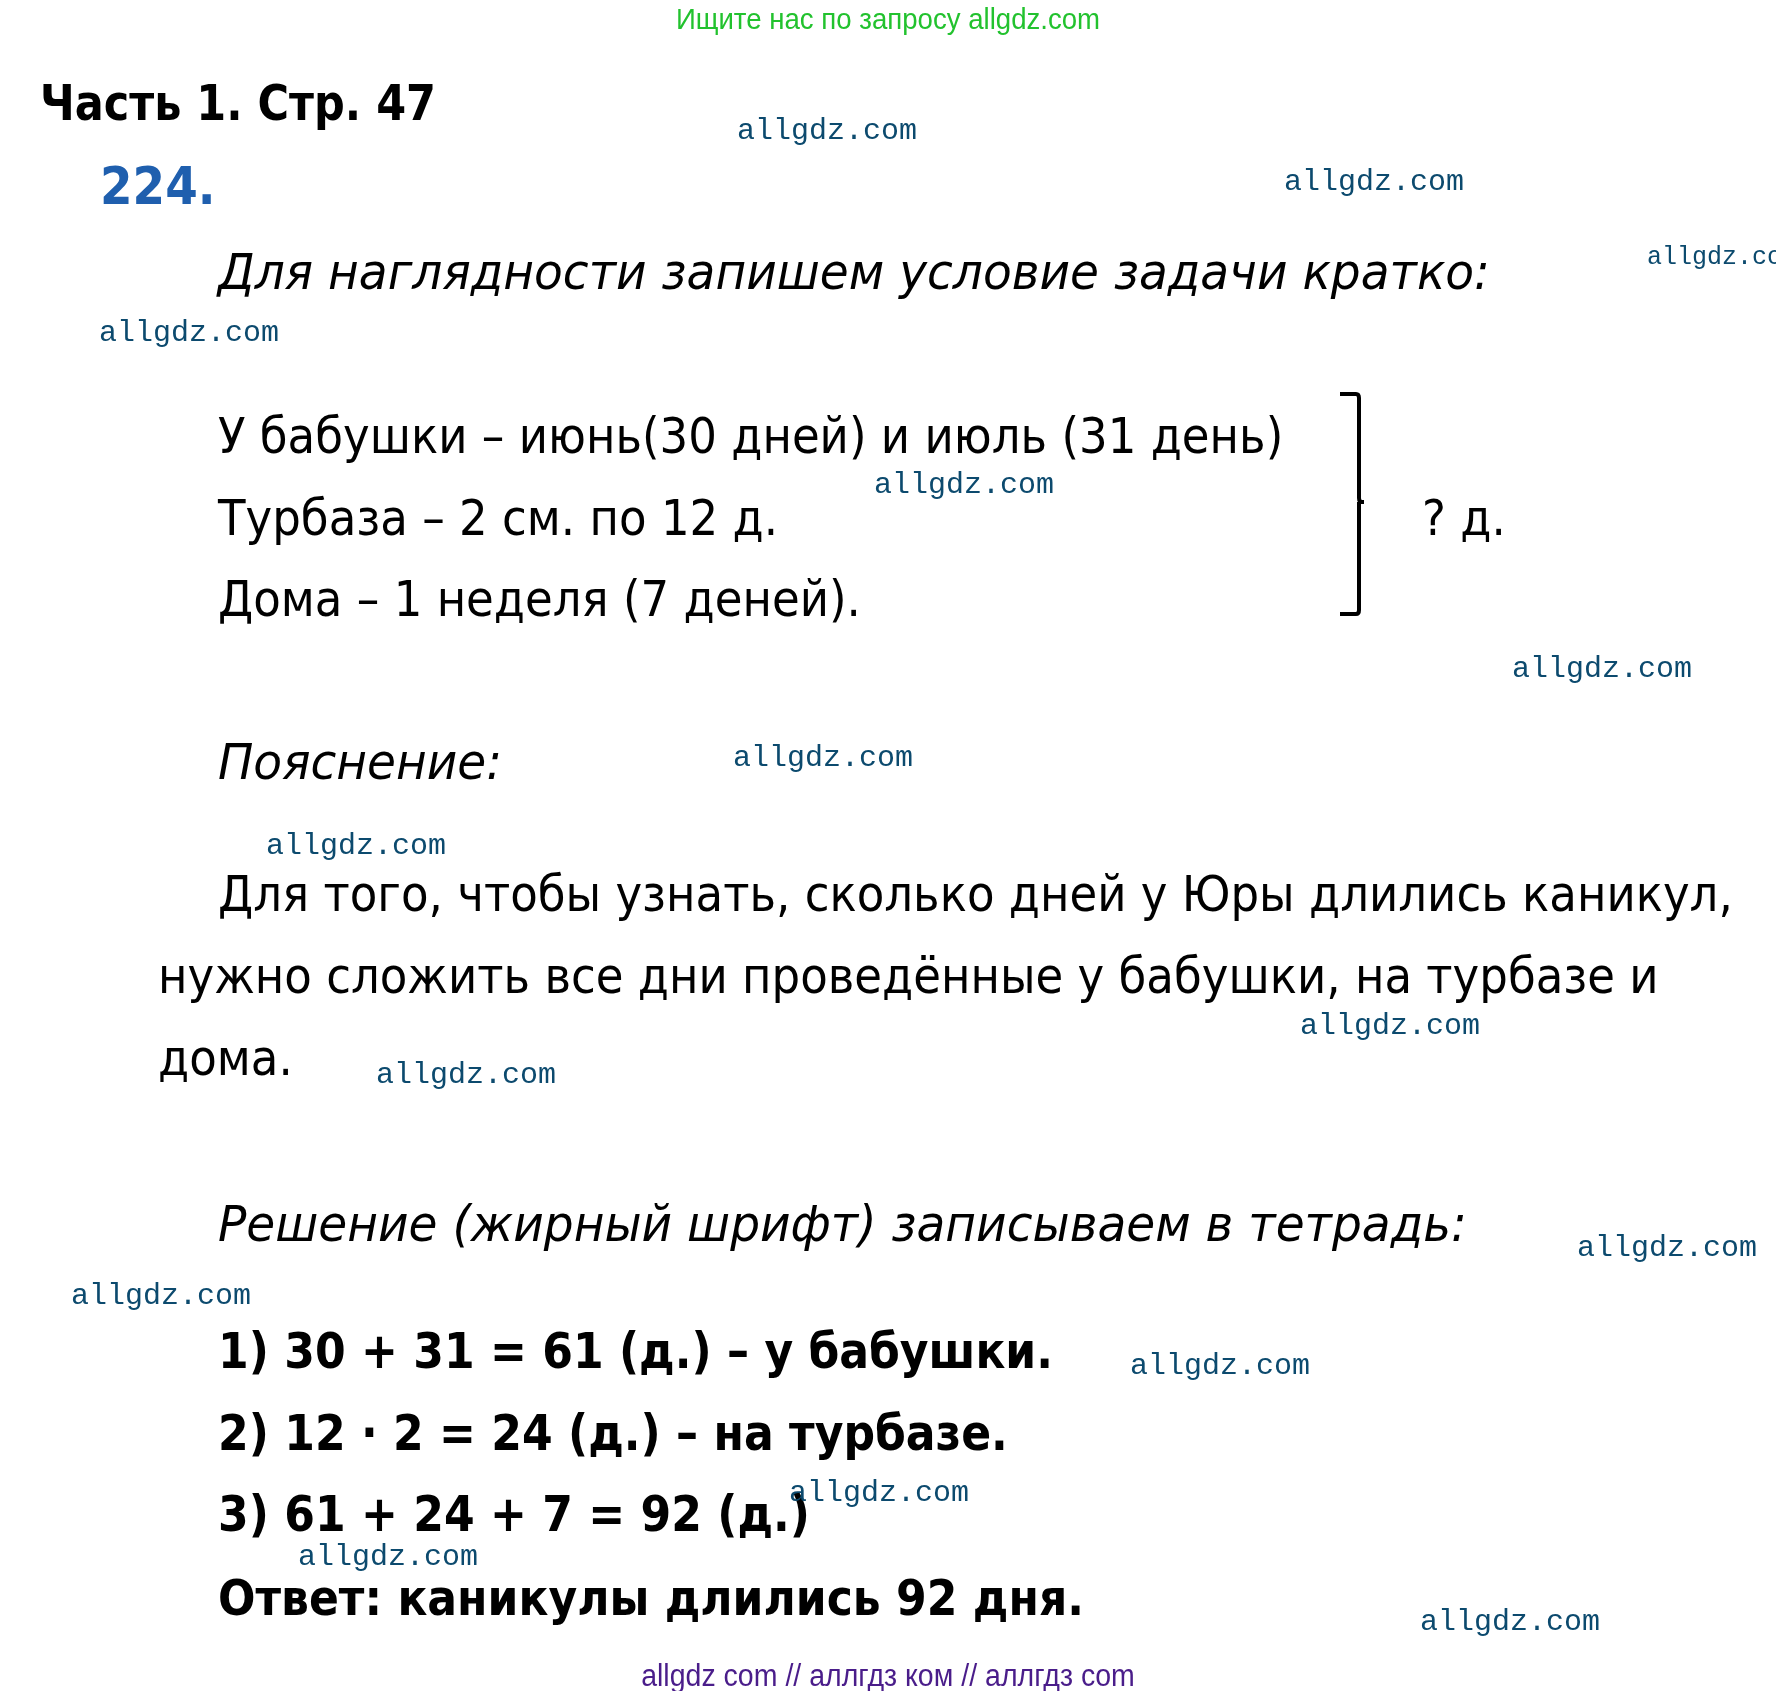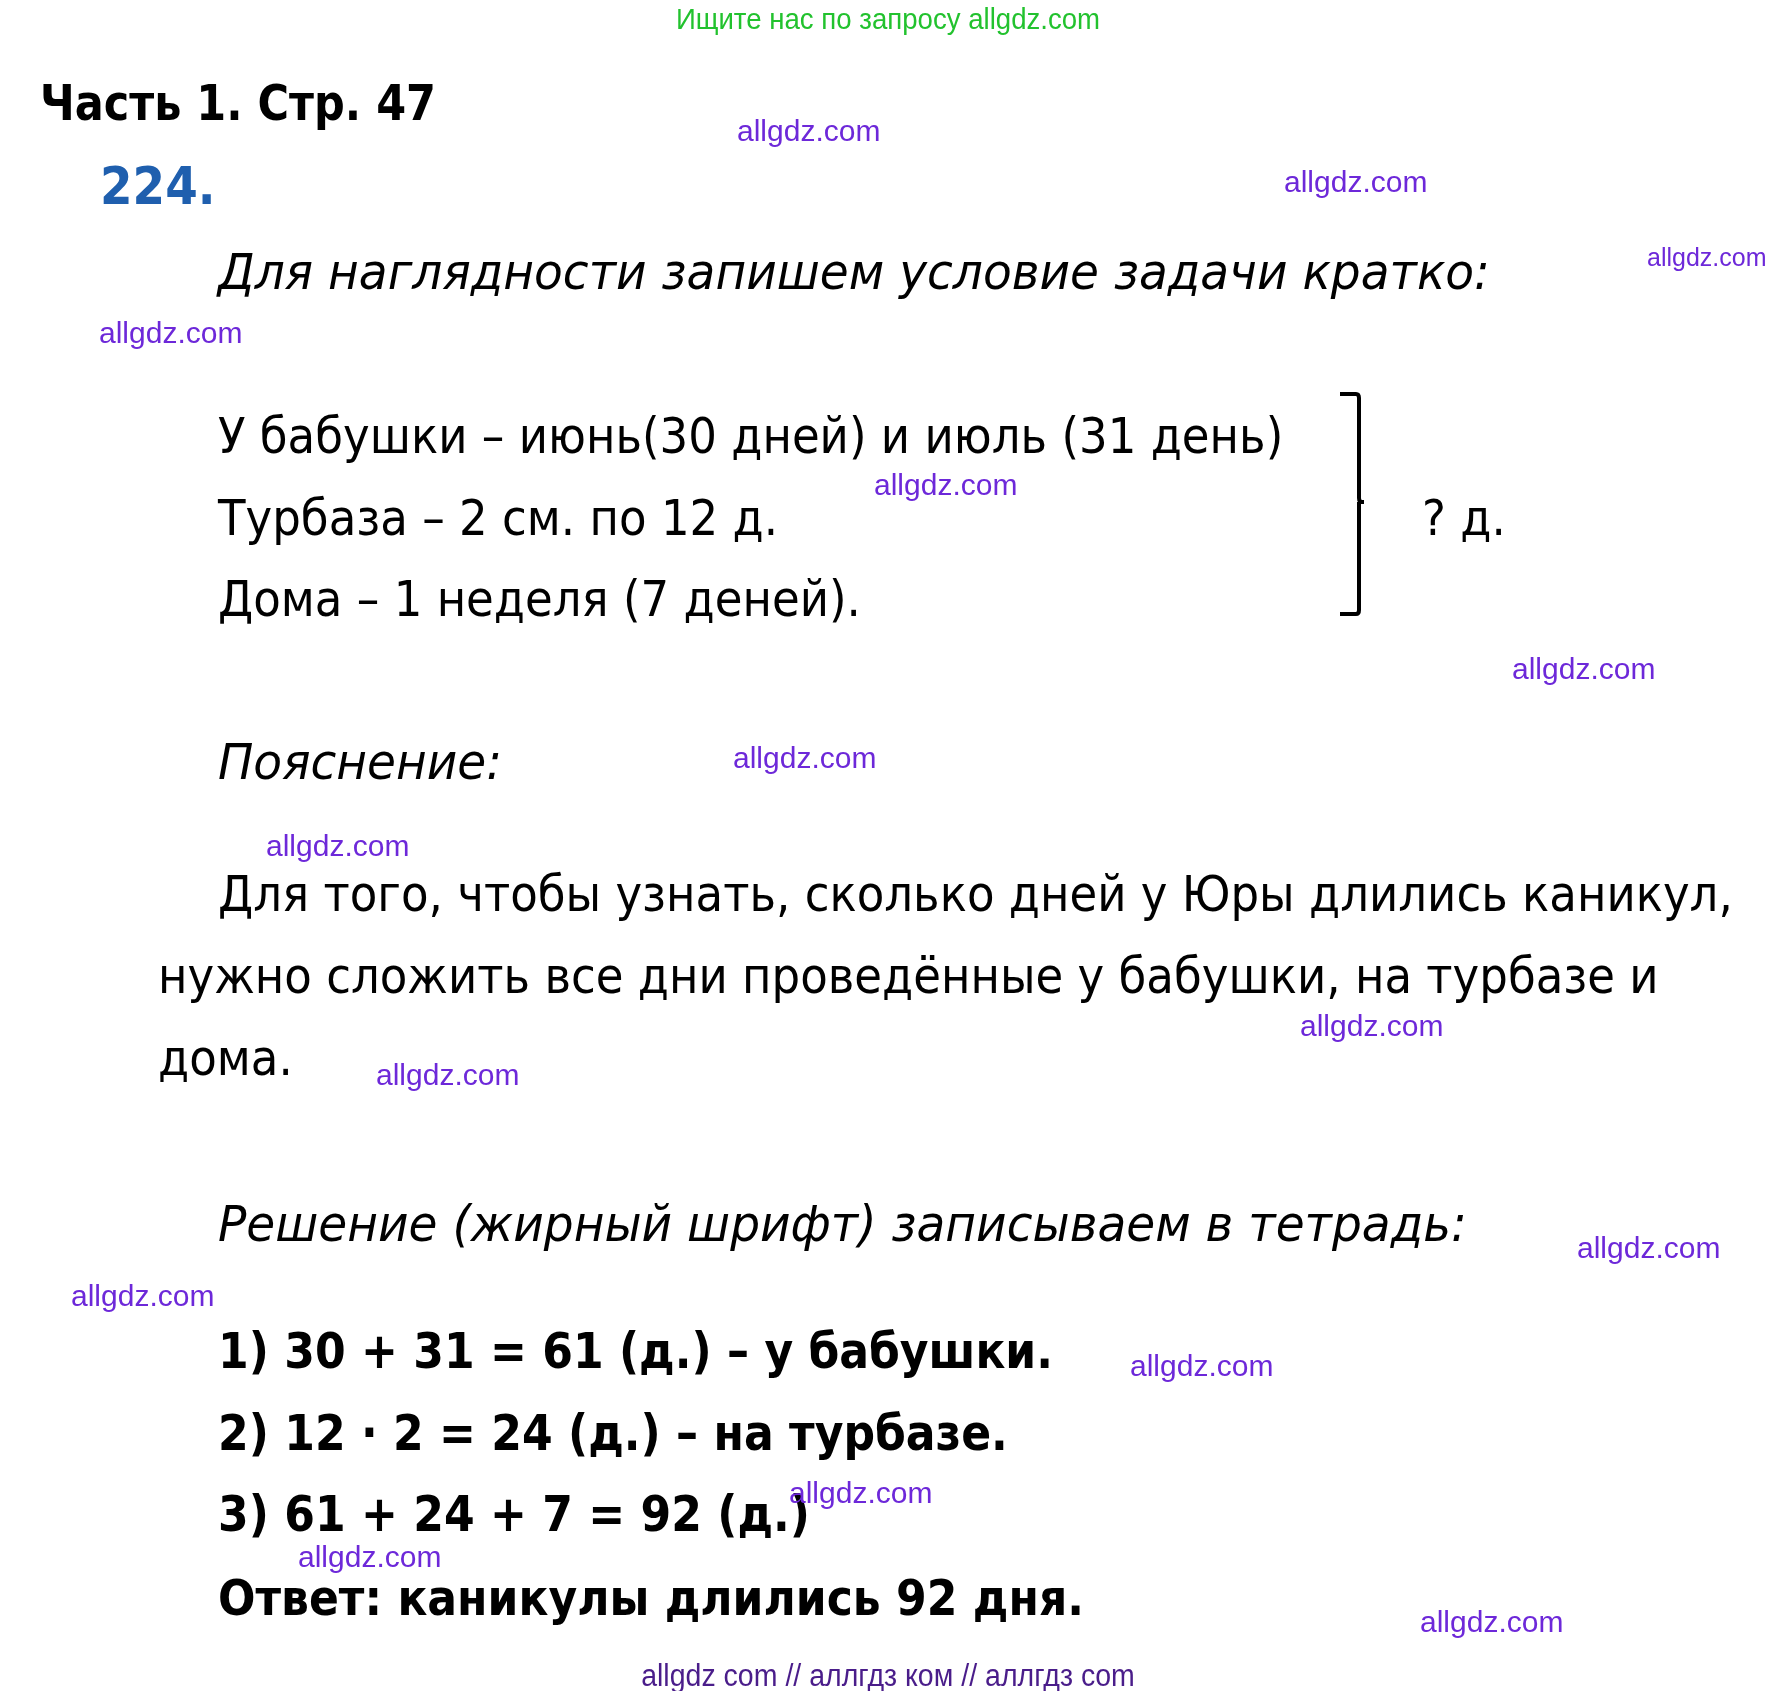--- a/index.html
+++ b/index.html
@@ -1,21 +1,21 @@
 <!DOCTYPE html>
 <html><head>
 <meta charset="utf-8">
 <style>
   html, body { margin: 0; padding: 0; background: #ffffff; }
   body { width: 1776px; height: 1691px; position: relative; overflow: hidden; font-family: "Liberation Sans", sans-serif; color: #000; }
   .abs { position: absolute; white-space: nowrap; line-height: 1; }
   .search-banner { left: 0; width: 1776px; top: 4px; text-align: center; font-size: 30px; font-family: "Liberation Sans", sans-serif; transform: scaleX(0.92); }
   .part-title { left: 40px; top: 78px; font-size: 50px; font-weight: bold; font-family: "DejaVu Sans", sans-serif; transform-origin: left top; transform: scaleX(0.86); }
   .task-number { left: 100px; top: 160px; font-size: 52px; font-weight: bold; font-family: "DejaVu Sans", sans-serif; transform-origin: left top; transform: scaleX(0.9); }
-  .wm { font-size: 30px; color: #6d28d9; font-family: Liberation Sans, sans-serif; }
+  .wm { font-size: 30px; color: #0c4a6e; font-family: Liberation Mono, monospace; }
   .wm.small { font-size: 25px; }
   .ital { font-size: 49px; font-style: italic; font-family: "DejaVu Sans", sans-serif; transform-origin: left top; transform: scaleX(0.96); }
   .plain { font-size: 49px; font-family: "DejaVu Sans", sans-serif; transform-origin: left top; transform: scaleX(0.92); }
   .bold { font-size: 49px; font-weight: bold; font-family: "DejaVu Sans", sans-serif; transform-origin: left top; transform: scaleX(0.9); }
   .brace { position: absolute; left: 1340px; top: 392px; width: 24px; height: 224px; }
   .footer { left: 0; width: 1776px; top: 1660px; text-align: center; font-size: 31px; transform: scaleX(0.92); }
 </style>
 </head>
 <body>
 

